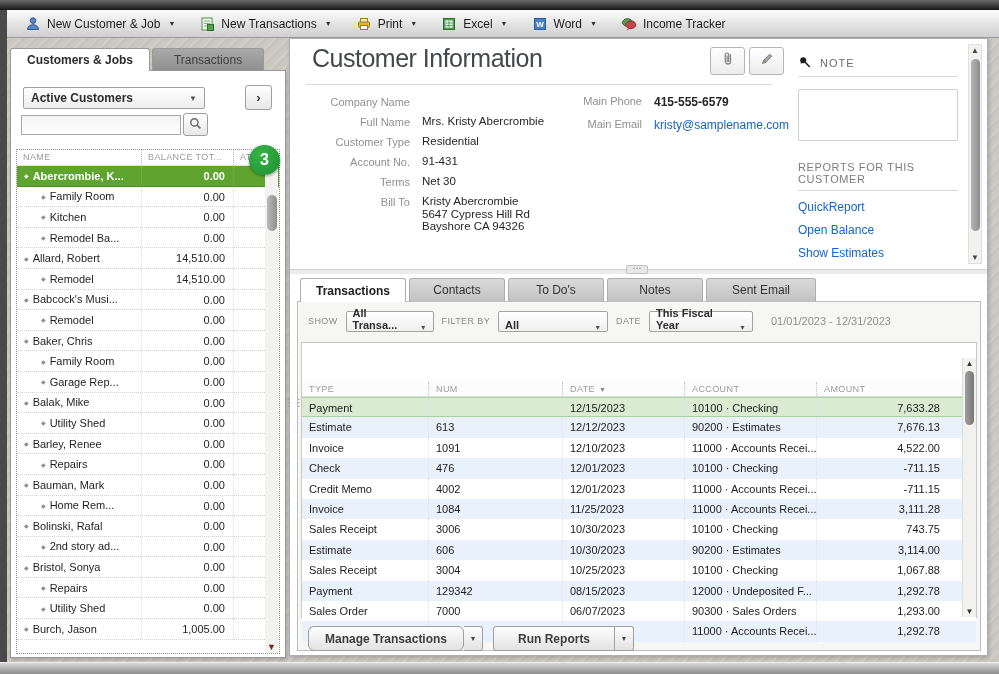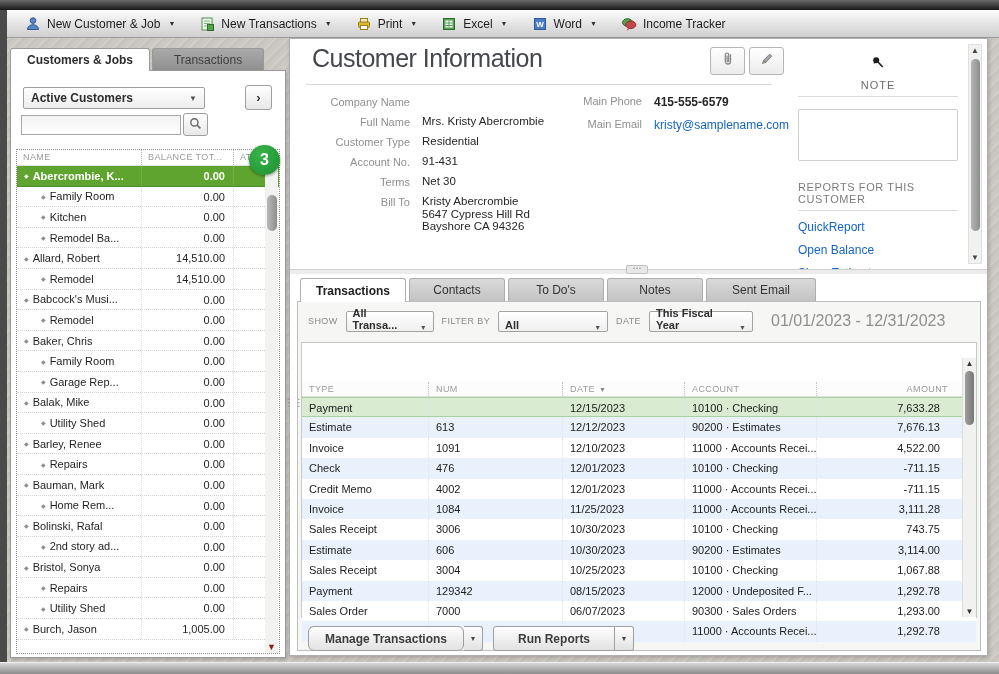--- a/index.html
+++ b/index.html
@@ -97,21 +97,21 @@
   .fields { position:absolute; left:16px; top:56px; display:grid; grid-template-columns:104px auto; column-gap:12px; row-gap:7px; }
   .fields .flabel { font-size:11px; color:#8f8f8f; text-align:right; padding-top:1px; }
   .fields .fvalue { font-size:11.5px; color:#262626; min-width:170px; min-height:13px; }
   .fields .fvalue .line { display:block; line-height:12.5px; }
   .fields2 { position:absolute; left:288px; top:56px; display:grid; grid-template-columns:64px auto; column-gap:12px; row-gap:9px; }
   .fields2 .flabel { font-size:11px; color:#8f8f8f; text-align:right; }
   .fields2 .fvalue { font-size:12px; color:#262626; font-weight:bold; }
   .fields2 .fvalue.link { color:#1464c8; font-weight:normal; }
 
   .note-col { position:absolute; left:508px; top:16px; width:160px; }
-  .note-head { display:flex; align-items:center; gap:8px; padding-bottom:5px; border-bottom:1px solid #dadada;flex-direction:column; }
+  .note-head { display:flex; align-items:center; gap:8px; padding-bottom:5px; border-bottom:1px solid #dadada; }
   .note-head span { font-size:11px; color:#6e6e6e; letter-spacing:1px; }
   .note-box { margin-top:12px; width:160px; height:52px; border:1px solid #cfcfcf; border-radius:2px; background:#fff; }
   .reports-head { margin-top:20px; font-size:11px; color:#7d7d7d; letter-spacing:.6px; padding-bottom:5px; border-bottom:1px solid #dadada; }
   .report-link { margin-top:9px; font-size:12px; color:#1464c8; }
 
   .ci-scroll { position:absolute; left:678px; top:5px; width:14px; height:220px; background:#f1f1f0; border:1px solid #e0e0e0; }
   .ci-scroll .arr { position:absolute; left:0; width:12px; text-align:center; font-size:8px; color:#444; }
   .ci-scroll .arr.up { top:1px; } .ci-scroll .arr.down { bottom:1px; }
   .ci-thumb { position:absolute; left:1.5px; top:14px; width:9px; height:172px; background:linear-gradient(90deg,#b5b5b5,#8d8d8d); border-radius:5px; }
 
@@ -128,26 +128,26 @@
   .tx-tab.t1 { width:96px; } .tx-tab.t2 { width:96px; } .tx-tab.t3 { width:96px; } .tx-tab.t4 { width:110px; }
 
   .tx-frame { position:absolute; left:7px; top:262px; width:684px; height:350px;
     background:#f6f6f5; border:1px solid #bdbdbd; }
   .filter-row { position:absolute; left:10px; top:8px; height:22px; display:flex; align-items:center; gap:8px; }
   .filter-label { font-size:9px; color:#8a8a8a; letter-spacing:.4px; }
   .select { height:21px; border:1px solid #a3a3a3; border-radius:2px; background:linear-gradient(#fff,#efefef);
     display:flex; align-items:flex-end; justify-content:space-between; padding:0 6px; font-size:11px; font-weight:bold; color:#2e2e2e; }
   .select .caret { font-size:7px; color:#555; margin-left:6px; }
   .sel-show { width:88px; } .sel-filter { width:110px; } .sel-date { width:104px; }
-  .date-range { font-size:16px; color:#8f8f8f; margin-left:10px; }
+  .date-range { font-size:11px; color:#8f8f8f; margin-left:10px; }
 
   .tx-table { position:absolute; left:3px; top:40px; width:676px; height:276px; background:#fff; border:1px solid #c7c7c7; }
   .tx-header { display:flex; height:15px; background:#fcfcfc; border-bottom:1px solid #dedede;margin-top:39px; }
   .tx-header > div { font-size:9px; color:#9b9b9b; letter-spacing:.4px; padding:2px 0 0 7px; }
-  .col-type { width:126px; } .col-num { width:134px; } .col-date { width:122px; } .col-account { width:132px; } .col-amount { width:132px;text-align:right; }
+  .col-type { width:126px; } .col-num { width:134px; } .col-date { width:122px; } .col-account { width:132px; } .col-amount { width:132px; }
   .tx-header .col-num, .tx-header .col-date, .tx-header .col-account, .tx-header .col-amount { border-left:1px dotted #c3c3c3; }
   .tx-header .sort { font-size:7px; color:#888; margin-left:4px; }
 
   .t-row { display:flex; height:20.4px; font-size:11px; color:#1c1c1c; background:#fff; }
   .t-row.alt { background:#e8f1fc; }
   .t-row.sel { background:#d9ebd1; border-top:1px solid #abcf9d; border-bottom:1px solid #abcf9d; }
   .t-row > div { padding:4px 0 0 7px; overflow:hidden; white-space:nowrap; }
   .t-row .col-num, .t-row .col-date, .t-row .col-account, .t-row .col-amount { border-left:1px dotted #dfe5ea; }
   .t-row .col-amount { text-align:right; padding-right:8px; }
 

